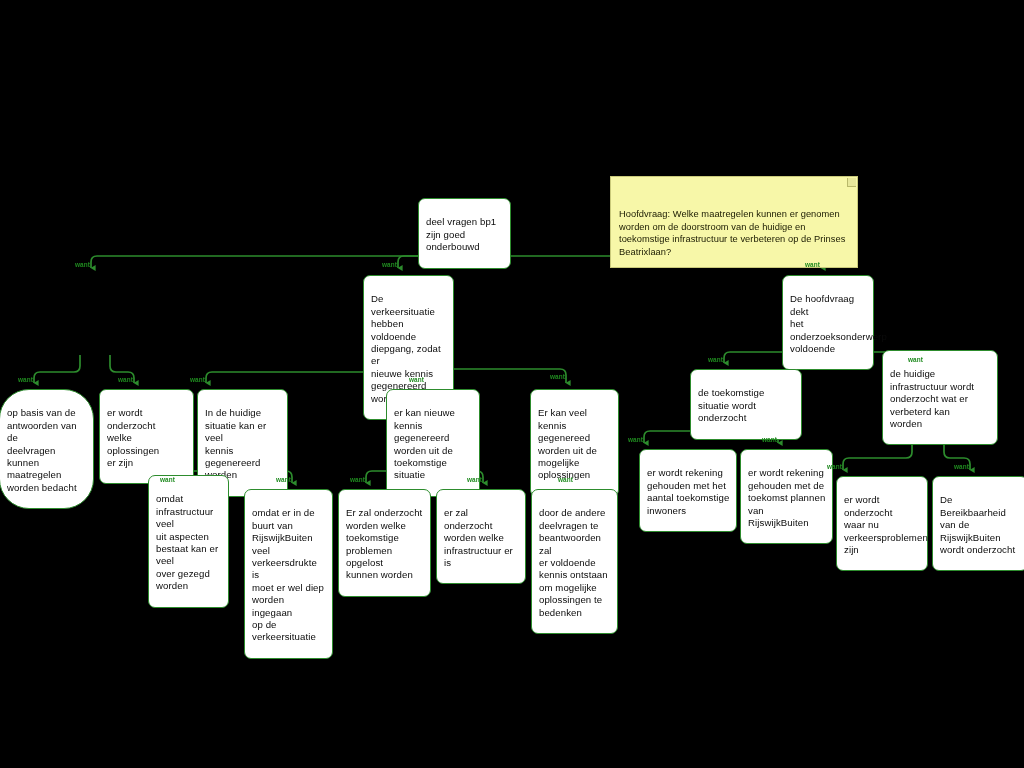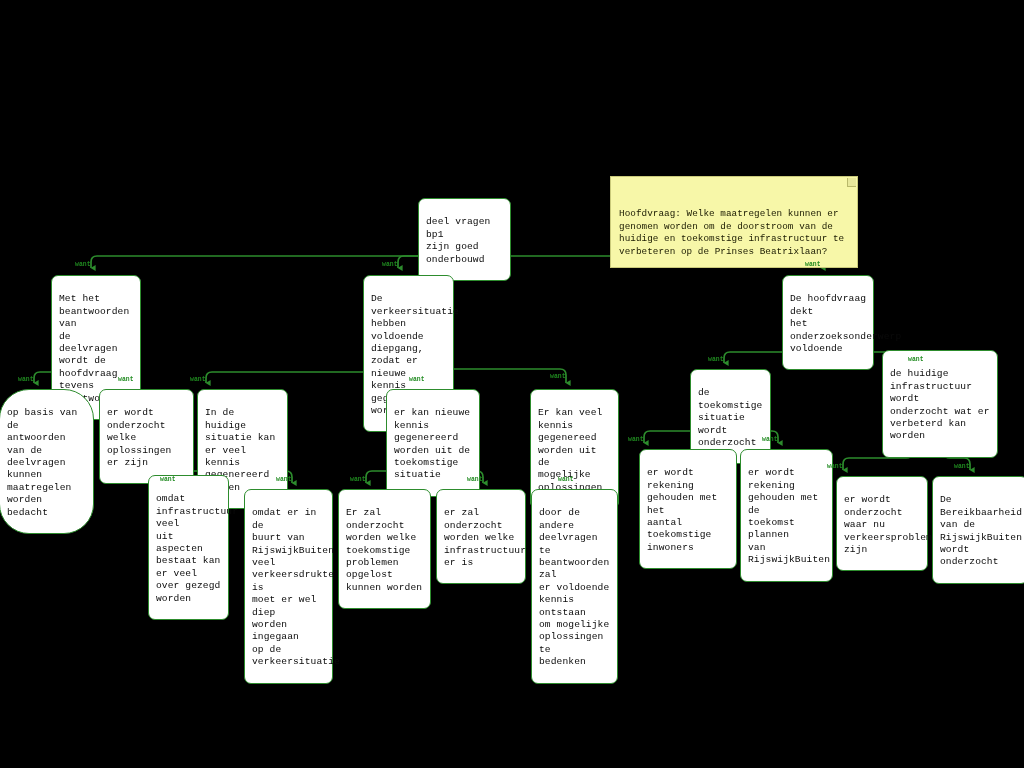--- a/index.html
+++ b/index.html
@@ -1,21 +1,21 @@
 <!DOCTYPE html>
 <html><head>
 <meta charset="utf-8">
 <style>
   html,body{margin:0;padding:0;}
   body{
     width:1024px;height:768px;background:#000;overflow:hidden;
     font-family:"Liberation Sans", sans-serif;
     position:relative;
   }
-  #canvas{position:absolute;left:0;top:0;width:1024px;height:768px;font-family:Liberation Mono, monospace;}
+  #canvas{position:absolute;left:0;top:0;width:1024px;height:768px;}
   #edges{position:absolute;left:0;top:0;width:1024px;height:768px;pointer-events:none;}
 
   .node{
     position:absolute;
     background:#ffffff;
     border:1.5px solid #2d8c2d;
     border-radius:7px;
     box-sizing:border-box;
     color:#0a0a0a;
     font-size:9.6px;
@@ -97,28 +97,20 @@
     <span class="note-fold"></span>
     <span>Hoofdvraag: Welke maatregelen kunnen er genomen worden om de doorstroom van de huidige en toekomstige infrastructuur te verbeteren op de Prinses Beatrixlaan?</span>
   </div>
 
   <div class="node" style="left:418px;top:198px;width:93px;">
     <span>deel vragen bp1
 zijn goed
 onderbouwd</span>
   </div>
 
-  <div class="node" style="left:51px;top:275px;width:90px;">
-    <span>Met het
-beantwoorden van
-de deelvragen
-wordt de
-hoofdvraag tevens
-beantwoord</span>
-  </div>
   <div class="node" style="left:363px;top:275px;width:91px;">
     <span>De
 verkeersituatie
 hebben voldoende
 diepgang, zodat er
 nieuwe kennis
 gegenereerd wordt</span>
   </div>
   <div class="node" style="left:782px;top:275px;width:92px;">
     <span>De hoofdvraag dekt
@@ -151,21 +143,21 @@
 worden uit de
 toekomstige situatie</span>
   </div>
   <div class="node" style="left:530px;top:389px;width:89px;">
     <span>Er kan veel kennis
 gegenereed
 worden uit de
 mogelijke
 oplossingen</span>
   </div>
-  <div class="node" style="left:690px;top:369px;width:81px;">
+  <div class="node" style="left:690px;top:369px;width:112px;">
     <span>de toekomstige
 situatie wordt
 onderzocht</span>
   </div>
   <div class="node" style="left:882px;top:350px;width:116px;">
     <span>de huidige
 infrastructuur  wordt
 onderzocht wat er
 verbeterd kan
 worden</span>

